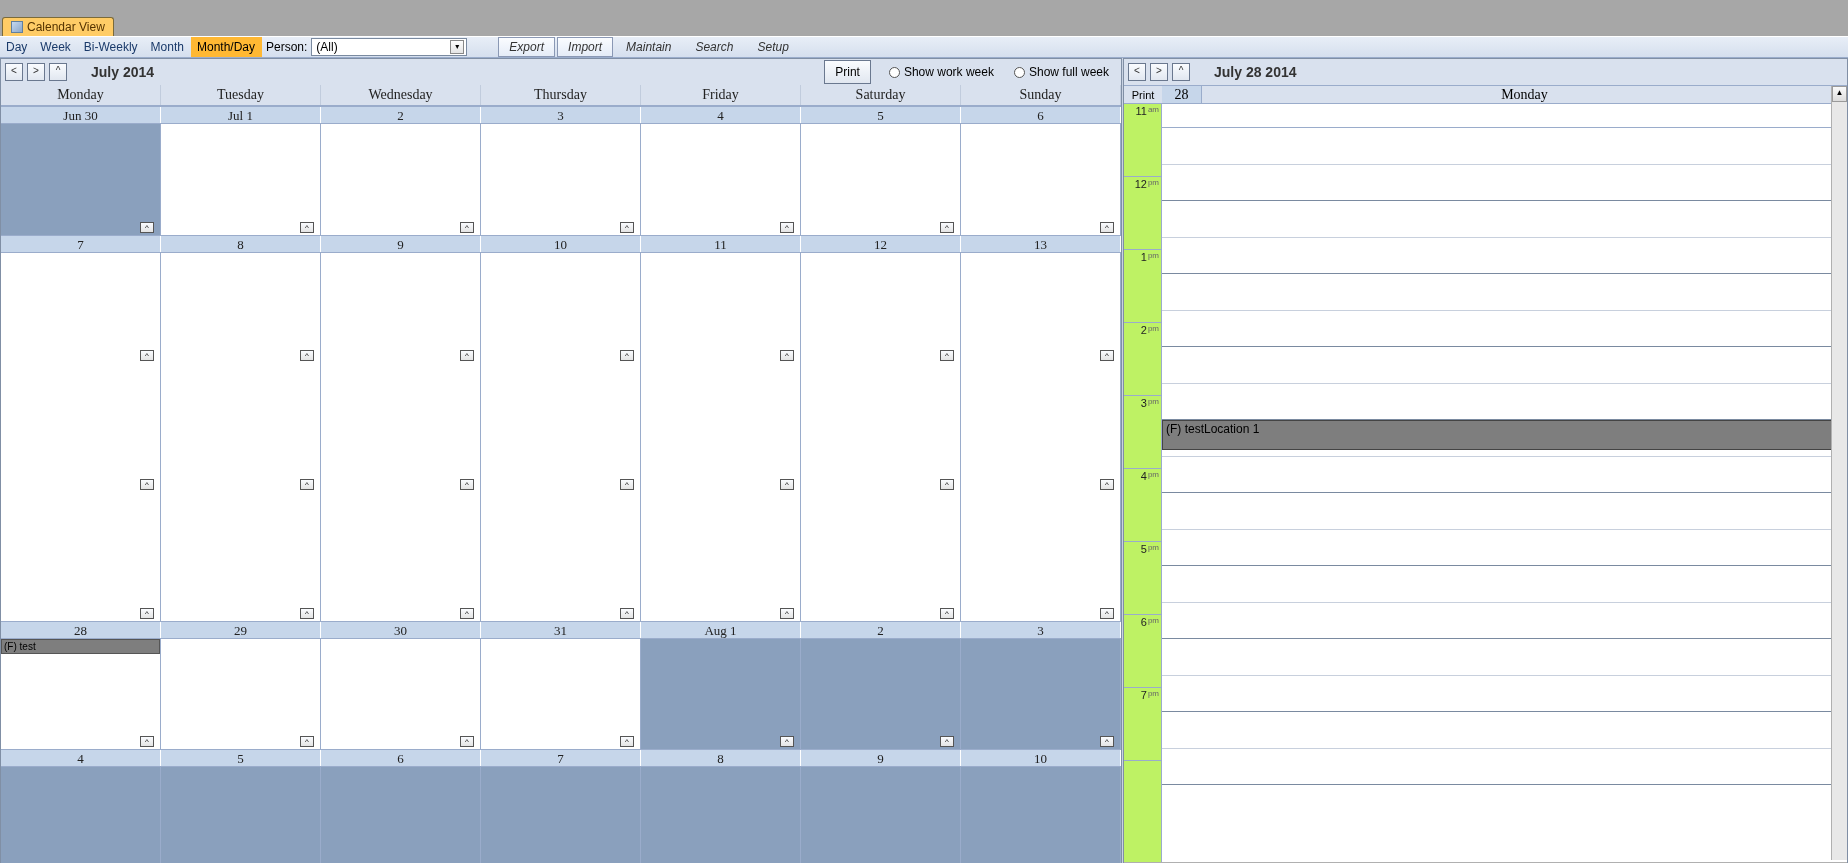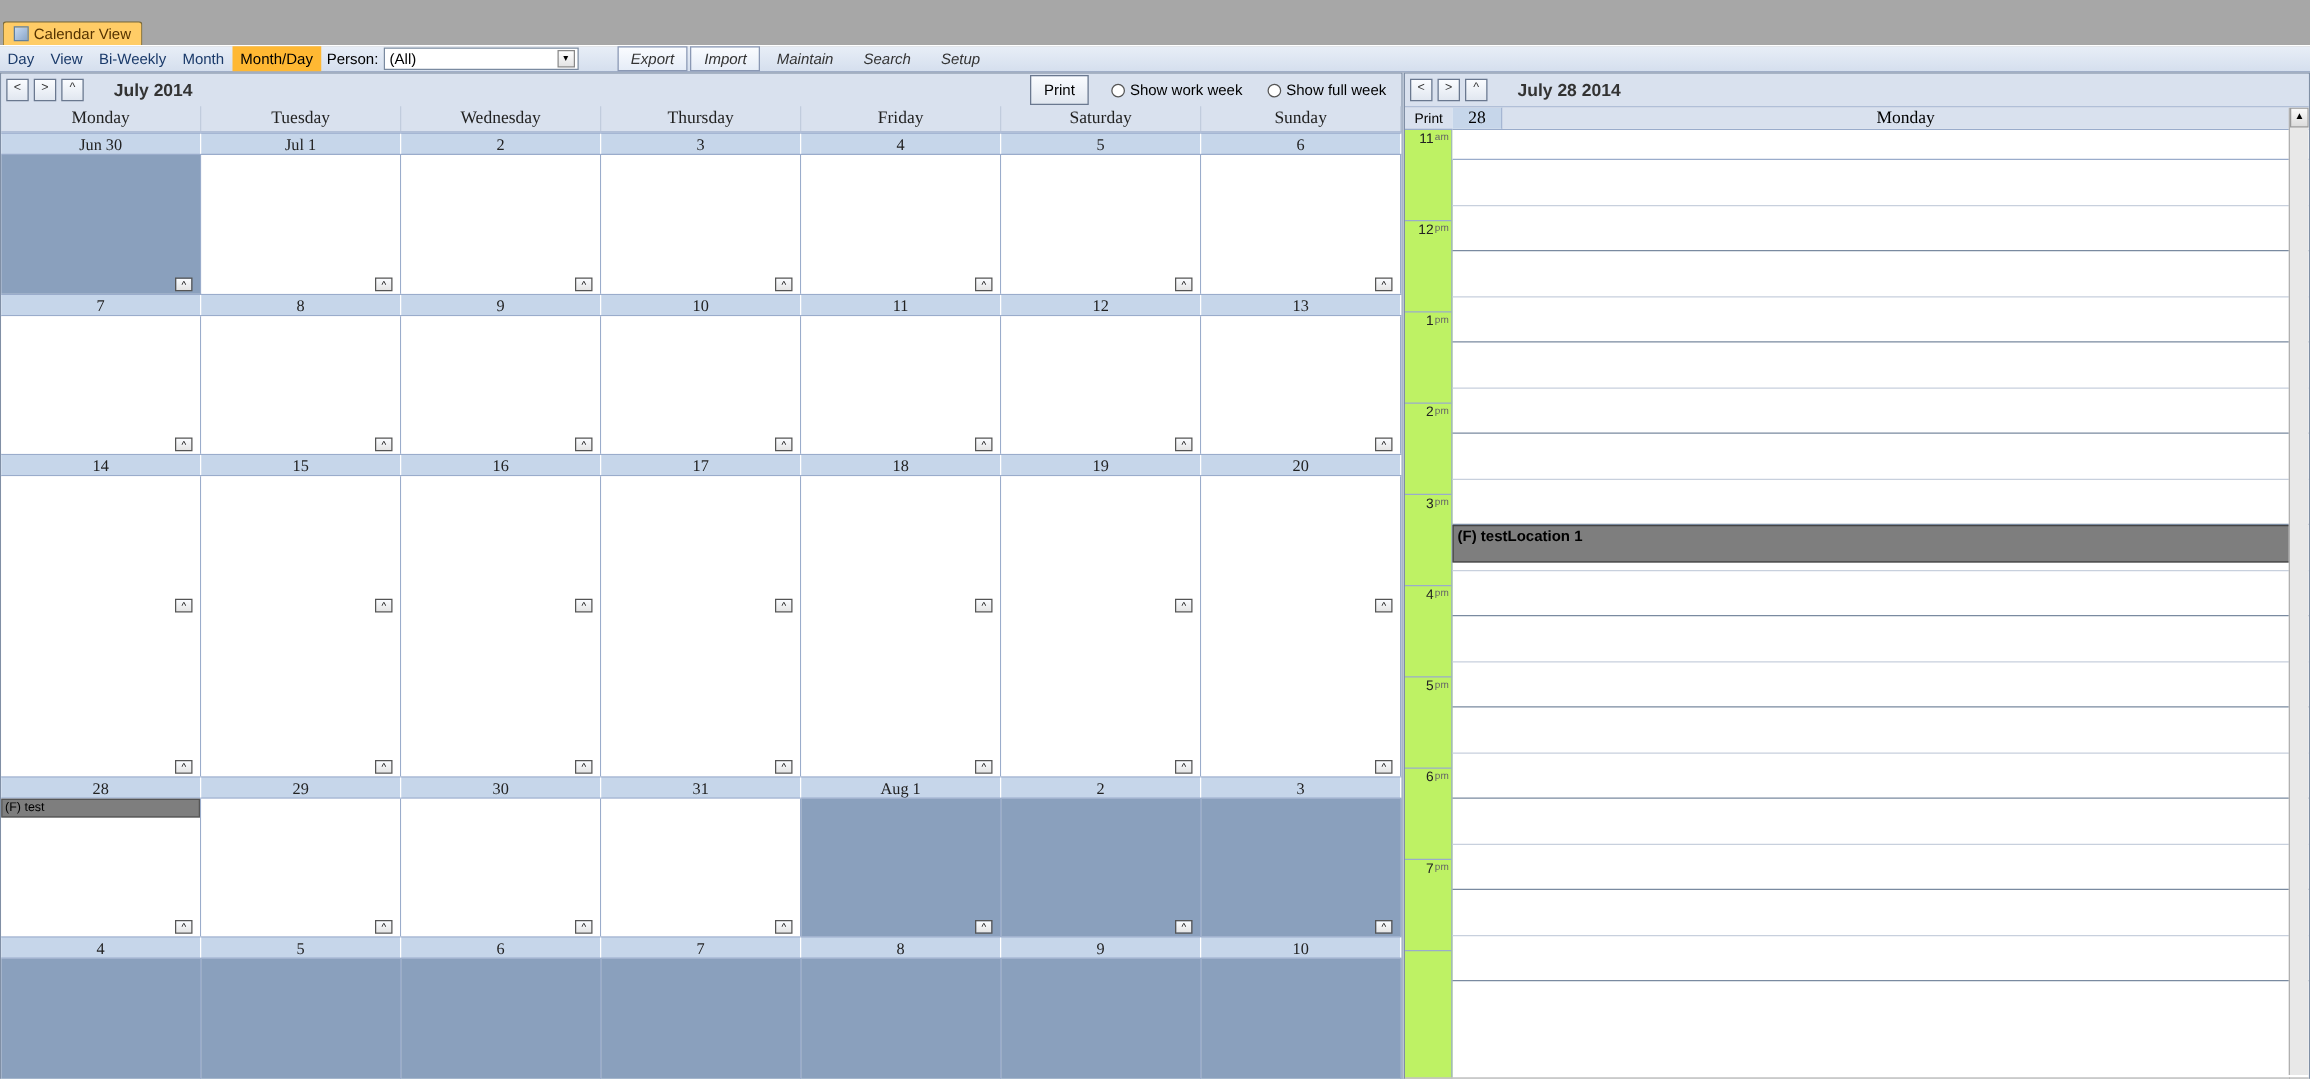--- a/index.html
+++ b/index.html
@@ -51,41 +51,41 @@
 .time-col .time-slot { height: 73px; border-bottom: 1px solid #9aaccb; text-align: right; padding: 1px 2px; font-size: 11px; color: #222; }
 .time-slot .ampm { font-size: 8px; vertical-align: top; margin-left: 1px; color: #666; }
 .day-col { flex: 1; position: relative; }
 .day-col-header { height: 18px; display: flex; border-bottom: 1px solid #9aaccb; }
 .dch-date { width: 40px; text-align: center; line-height: 18px; font-family: "Times New Roman", serif; font-size: 14px; border-right: 1px solid #9aaccb; background: #c6d6ea; }
 .dch-day { flex: 1; text-align: center; line-height: 18px; font-family: "Times New Roman", serif; font-size: 14px; background: #d9e1ee; }
 .allday-row { height: 24px; border-bottom: 1px solid #9aaccb; background: #fff; }
 .hour-rows { }
 .hour-row { height: 36.5px; border-bottom: 1px solid #c8d0dd; }
 .hour-row.major { border-bottom: 1px solid #7a8aa0; }
-.day-event { position: absolute; left: 0; right: 12px; background: #7e7e7e; color: #000; border: 1px solid #444; padding: 1px 3px; font-size: 12px; font-weight: bold; }
+.day-event { position: absolute; left: 0; right: 12px; background: #7e7e7e; color: #000; border: 1px solid #444; padding: 1px 3px; font-size: 12px; }
 
 .vscroll { position: absolute; right: 0; top: 0; bottom: 18px; width: 16px; background: #e8e8e8; border-left: 1px solid #b0b0b0; }
 .vscroll .sbtn { height: 16px; background: linear-gradient(#fafafa,#dcdcdc); border: 1px solid #9a9a9a; font-size: 8px; text-align: center; line-height: 12px; }
 .hscroll { position: absolute; left: 0; right: 16px; bottom: 0; height: 16px; background: #e8e8e8; border-top: 1px solid #b0b0b0; display: flex; }
 .hscroll .sbtn { width: 16px; background: linear-gradient(#fafafa,#dcdcdc); border: 1px solid #9a9a9a; font-size: 8px; text-align: center; line-height: 12px; }
 .hscroll .track { flex: 1; display: flex; align-items: center; justify-content: center; color: #bbb; font-size: 8px; letter-spacing: 4px; }
 .corner { position: absolute; right: 0; bottom: 0; width: 16px; height: 16px; background: #e8e8e8; border-left: 1px solid #b0b0b0; border-top: 1px solid #b0b0b0; }
 </style>
 </head>
 <body>
 
 <div class="tab-bar">
   <div class="tab">
     <span class="tab-icon"></span>
     <span>Calendar View</span>
   </div>
 </div>
 
 <div class="toolbar">
-  <span id="views-container"><span class="view-btn">Day</span><span class="view-btn">View</span><span class="view-btn">Bi-Weekly</span><span class="view-btn">Month</span><span class="view-btn active">Month/Day</span></span>
+  <span id="views-container"><span class="view-btn">Day</span><span class="view-btn">Week</span><span class="view-btn">Bi-Weekly</span><span class="view-btn">Month</span><span class="view-btn active">Month/Day</span></span>
   <span class="person-label">Person:</span>
   <div class="person-select">
     <span>(All)</span>
     <span class="select-arrow">▾</span>
   </div>
   <span class="tb-spacer"></span>
   <span class="tb-btn">Export</span>
   <span class="tb-btn">Import</span>
   <span class="tb-btn plain">Maintain</span>
   <span class="tb-btn plain">Search</span>
@@ -183,29 +183,20 @@
             </div>
             <div class="body-cell">
               <div class="cell-handle">^</div>
             </div>
             <div class="body-cell">
               <div class="cell-handle">^</div>
             </div>
           </div>
         </div>
         <div class="week-row">
-          <div class="date-strip">
-            <div class="date-cell">14</div>
-            <div class="date-cell">15</div>
-            <div class="date-cell">16</div>
-            <div class="date-cell">17</div>
-            <div class="date-cell">18</div>
-            <div class="date-cell">19</div>
-            <div class="date-cell">20</div>
-          </div>
           <div class="body-strip">
             <div class="body-cell">
               <div class="cell-handle">^</div>
             </div>
             <div class="body-cell">
               <div class="cell-handle">^</div>
             </div>
             <div class="body-cell">
               <div class="cell-handle">^</div>
             </div>

